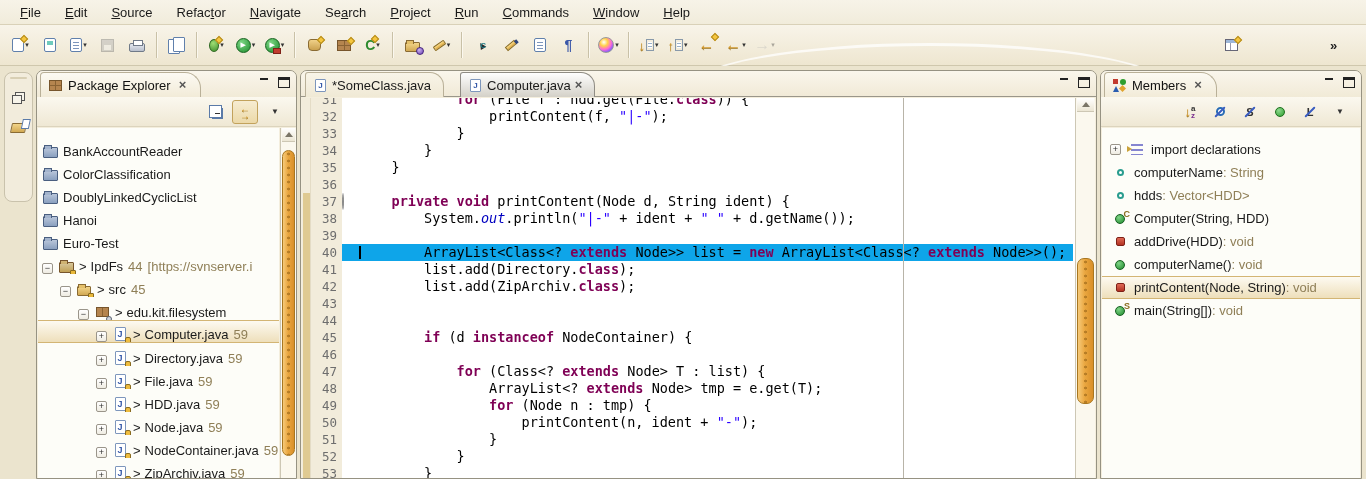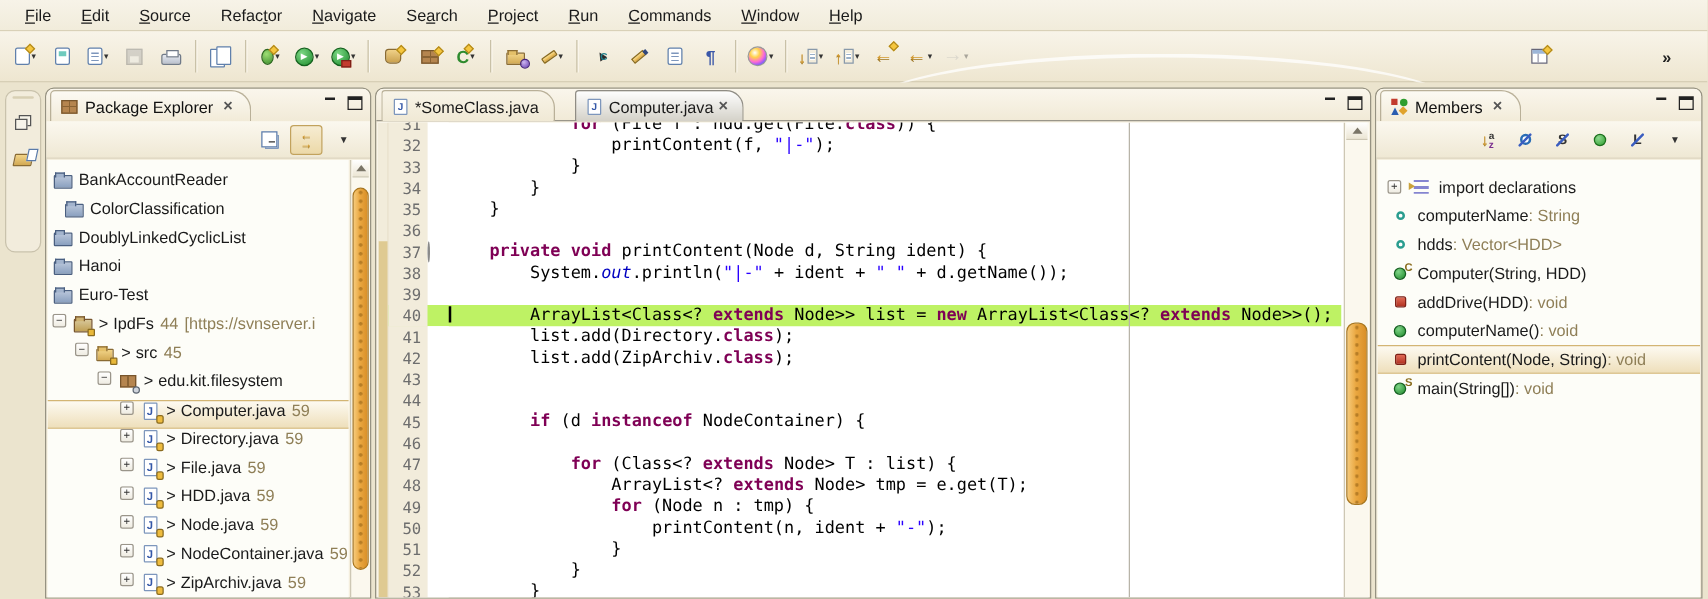--- a/index.html
+++ b/index.html
@@ -110,21 +110,21 @@
     background-image:linear-gradient(90deg,transparent 5px,#8a6334 5px,#8a6334 6px,transparent 6px),
                      linear-gradient(transparent 4px,#8a6334 4px,#8a6334 5px,transparent 5px); }
   .v-members { display:grid; grid-template-columns:6px 6px; grid-gap:1px; }
   .v-members .q1 { width:5px; height:5px; background:#c23b2e; }
   .v-members .q2 { width:6px; height:6px; border-radius:50%; background:#2e9e2e; }
   .v-members .q3 { width:0; height:0; border-left:3px solid transparent; border-right:3px solid transparent; border-bottom:6px solid #2a5db0; }
   .v-members .q4 { width:5px; height:5px; background:#e0a32e; transform:rotate(45deg); }
 
   
   #pkg-tree { position:absolute; left:1px; right:17px; top:57px; bottom:0; background:#fdfdf8; overflow:hidden; padding-top:8px; }
-  .trow { height:23px; display:flex; align-items:flex-start; padding-left:4px; white-space:nowrap; overflow:hidden; cursor:default; }
+  .trow { height:23px; display:flex; align-items:flex-end; padding-left:4px; white-space:nowrap; overflow:hidden; cursor:default; }
   .trow.sel { background:linear-gradient(#fdfaf1,#eedfbb); border-top:1px solid #d3b574; border-bottom:1px solid #d3b574; height:23px; }
   .t-exp { flex:0 0 11px; width:11px; height:11px; border:1px solid #9a958a; background:linear-gradient(#fff,#efece2);
     font-size:9px; line-height:9px; text-align:center; color:#333; border-radius:2px; margin-right:5px; cursor:pointer; }
   .t-ico { position:relative; flex:0 0 16px; height:16px; margin-right:5px; display:flex; align-items:center; justify-content:center; }
   .t-projf { width:15px; height:11px; background:linear-gradient(#b9c6da,#8aa0bf); border:1px solid #4a5f80; border-radius:1px; position:relative; margin-top:2px; }
   .t-projf::before { content:""; position:absolute; left:0px; top:-3px; width:6px; height:3px; background:#a3b4cd; border:1px solid #4a5f80; border-bottom:none; }
   .t-projf.open { background:linear-gradient(#d8c79a,#c0a055); border-color:#77552c; }
   .t-projf.open::before { background:#cfb372; border-color:#77552c; }
   .t-srcf { width:14px; height:10px; background:linear-gradient(#f2d488,#d2a953); border:1px solid #8a6b33; border-radius:1px; position:relative; margin-top:3px; }
   .t-srcf::before { content:""; position:absolute; left:0px; top:-3px; width:6px; height:3px; background:#e4c06a; border:1px solid #8a6b33; border-bottom:none; }
@@ -157,21 +157,21 @@
   .etab .ttl { margin-left:6px; }
   .e-jicon { width:11px; height:13px; background:#fff; border:1px solid #7d96bc; border-radius:1px;
     font-size:8px; font-weight:bold; color:#3558a8; display:flex; align-items:center; justify-content:center; }
   #ed-content { position:absolute; left:1px; right:1px; top:27px; bottom:0; background:#fff; overflow:hidden; }
   #ed-ruler { position:absolute; left:0; top:0; bottom:0; width:9px; background:#f2ecdb; border-right:1px solid #e4dcc6; }
   #ed-ruler .band { position:absolute; left:1px; width:7px; top:95px; bottom:0; background:#dfca92; }
   #ed-gutter { position:absolute; left:9px; top:0; bottom:0; width:31px; background:#f2ecdb; }
   #ed-margin { position:absolute; left:601px; top:0; bottom:0; width:1px; background:#b8b4a8; z-index:5; }
   #ed-lines { position:absolute; left:9px; top:-7px; right:22px; z-index:3; }
   .codeline { display:flex; height:17px; line-height:17px; }
-  .codeline.cur { background:#bef264;align-items:flex-end; }
+  .codeline.cur { background:#0ea5e9;align-items:flex-end; }
   .cl-num { flex:0 0 31px; text-align:right; padding-right:5px; background:#f2ecdb; color:#6e6e6e;
     font-family:"DejaVu Sans Mono",monospace; font-size:12.5px; position:relative; }
   .cl-fold { flex:0 0 17px; background:#fff; }
   .codeline.cur .cl-fold { background:transparent; }
   .foldm { width:9px; height:9px; border:1px solid #8a8a8a; border-radius:50%; background:#fff; position:relative; margin:4px auto 0; }
   .foldm::after { content:""; position:absolute; left:2px; right:2px; top:3px; height:1px; background:#555; }
   .ct { white-space:pre; font-family:"DejaVu Sans Mono",monospace; font-size:13.5px; }
   .sk { color:#7f0055; font-weight:bold; } .ss { color:#2a00ff; } .sst { color:#0000c0; font-style:italic; } .sp { color:#000; }
   .caret { display:inline-block; width:2px; height:13px; background:#000; vertical-align:-2px; margin-right:-2px; }
 
@@ -430,21 +430,21 @@
           </span>
         </span>
       </div>
     <div id="pkg-tree">
         <div class="trow" style="padding-left: 4px;">
           <span class="t-ico">
             <span class="t-projf"></span>
           </span>
           <span class="t-lbl">BankAccountReader</span>
         </div>
-        <div class="trow" style="padding-left: 13px;">
+        <div class="trow" style="padding-left: 4px;">
           <span class="t-ico">
             <span class="t-projf"></span>
           </span>
           <span class="t-lbl">ColorClassification</span>
         </div>
         <div class="trow" style="padding-left: 4px;">
           <span class="t-ico">
             <span class="t-projf"></span>
           </span>
           <span class="t-lbl">DoublyLinkedCyclicList</span>

